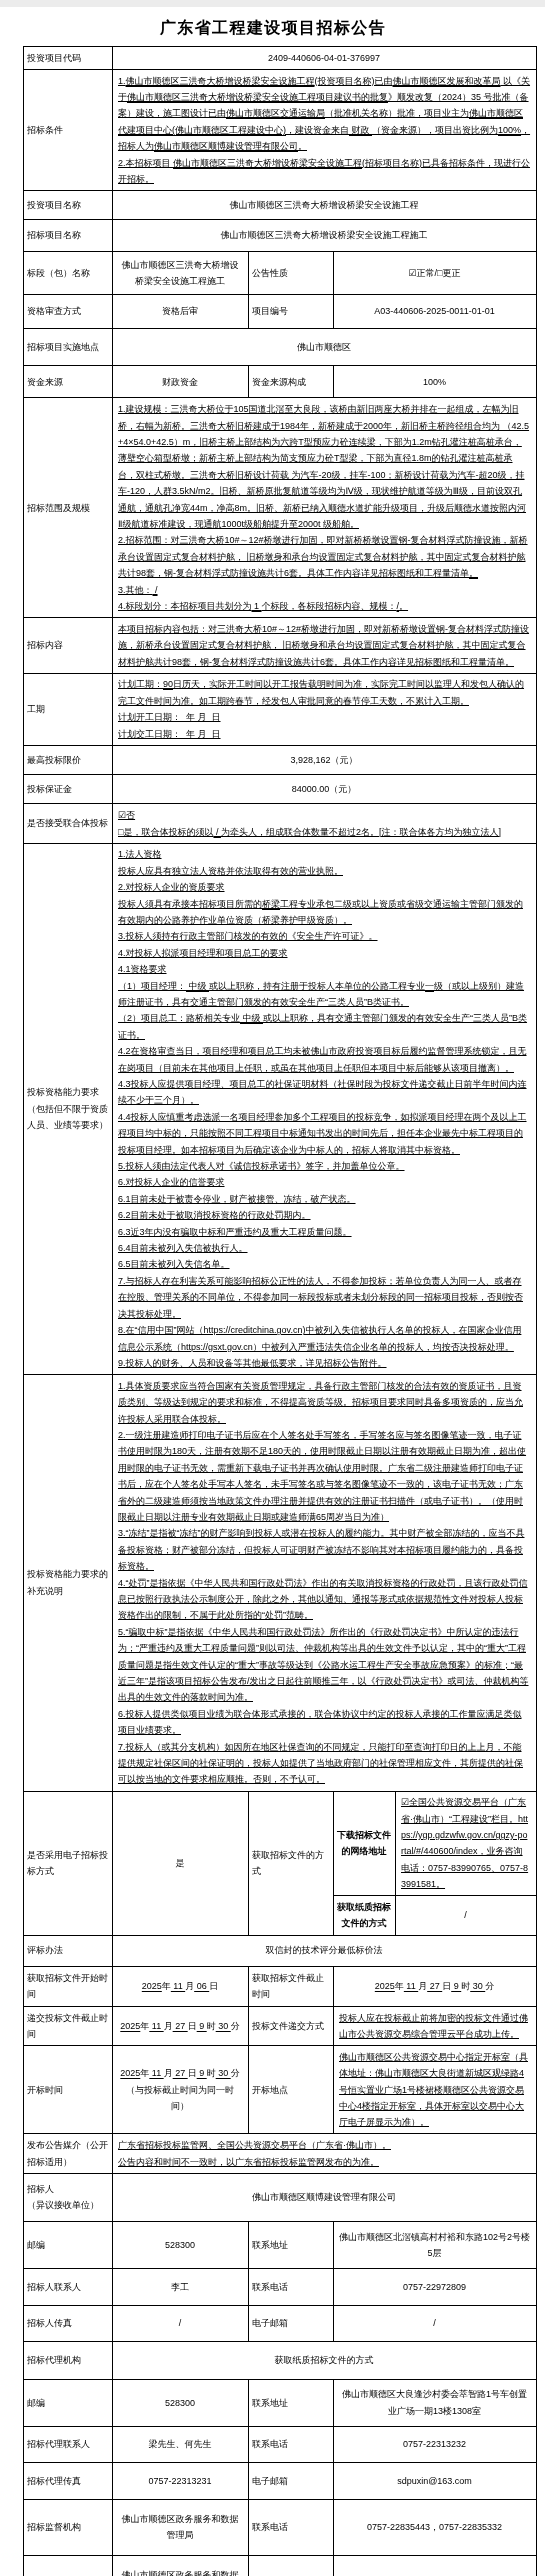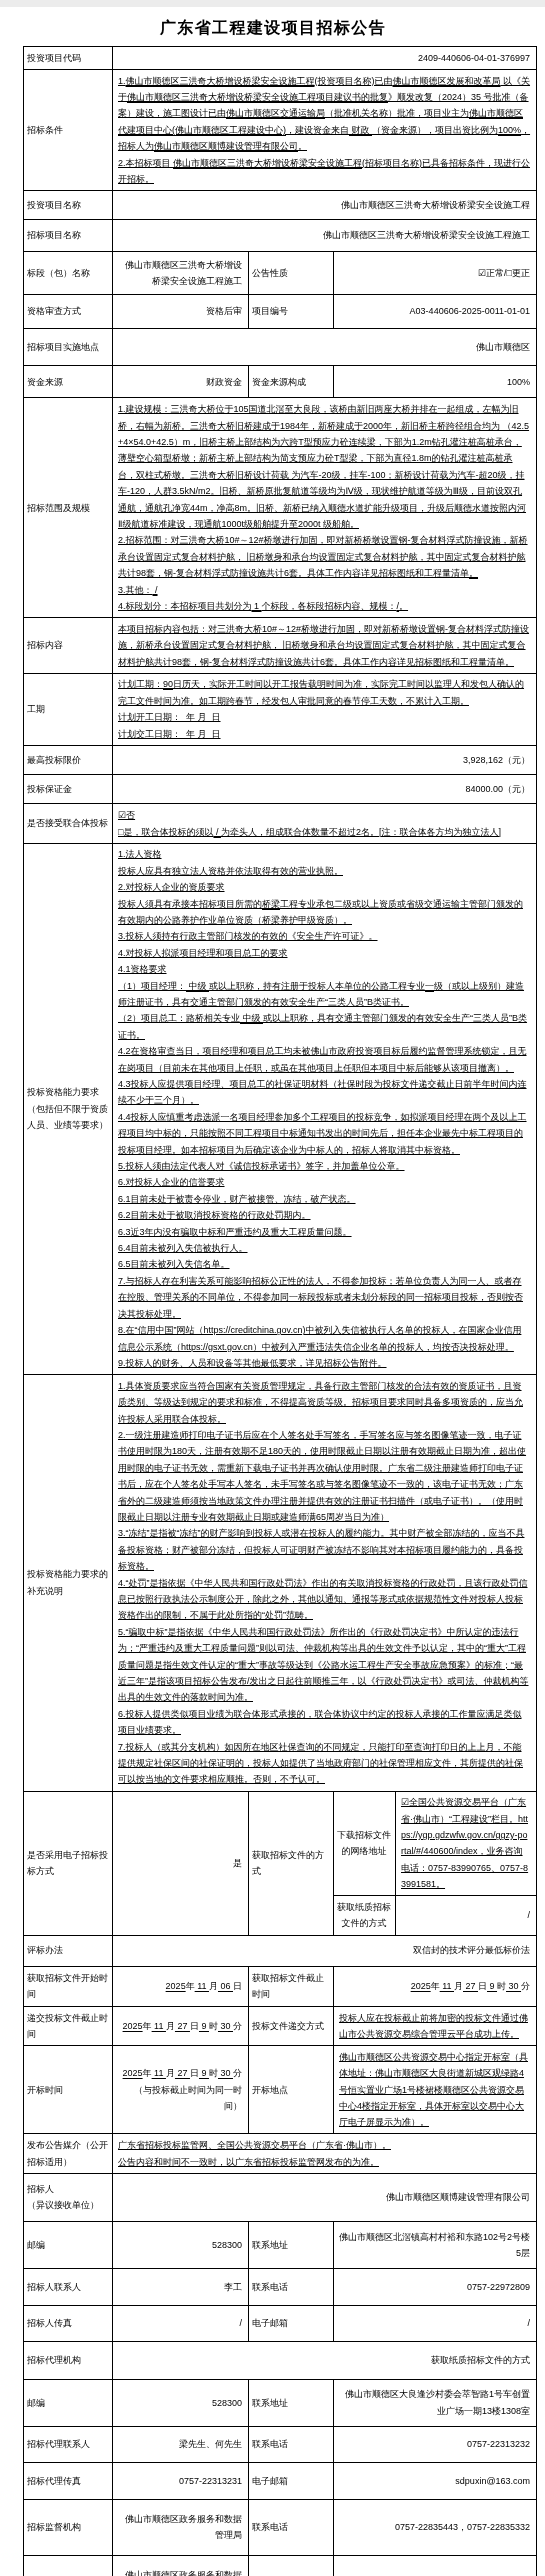--- a/index.html
+++ b/index.html
@@ -3,22 +3,22 @@
 <meta charset="utf-8">
 <style>
   html,body{margin:0;padding:0;background:#ffffff;}
   body{width:546px;min-height:2576px;font-family:"Liberation Sans",sans-serif;color:#000;}
   .top-strip{height:6.8px;background:#ececec;}
   h1{font-size:16px;font-weight:bold;text-align:center;margin:11px 0 6.8px 0;letter-spacing:1.4px;}
   table{border-collapse:collapse;table-layout:fixed;width:513px;margin-left:22.5px;border:1.4px solid #000;}
   td{border-left:0.7px solid #000;border-right:0.7px solid #000;border-top:1.4px solid #000;border-bottom:1.4px solid #000;
      font-size:9px;line-height:16.4px;vertical-align:middle;padding:2.7px 5.5px;word-break:break-all;}
   td.lbl{font-weight:normal;text-align:left;padding:2.7px 3.4px;}
-  td.sublbl{font-weight:normal;text-align:center;padding:2.7px 3.4px;}
-  td.vc{text-align:right;}
+  td.sublbl{font-weight:bold;text-align:center;padding:2.7px 3.4px;}
+  td.vc{text-align:center;}
   td.vl{text-align:left;text-decoration:underline;}
   .para{display:block;}
   u{text-underline-offset:2px;}
   tr.r-code td{height:17px} tr.r-iname td{height:22px} tr.r-tname td{height:26px}
   tr.r-sec td{height:37px}  tr.r-qm td{height:27px}    tr.r-loc td{height:31px}
   tr.r-fund td{height:26px} tr.r-price td{height:23px} tr.r-bond td{height:23px}
   tr.r-eval td{height:24.6px} tr.r-gettime td{height:34px} tr.r-tenderer td{height:42px}
   tr.r-zip td{height:41px}  tr.r-c td{height:30px}     tr.r-f td{height:30px}
   tr.r-agency td{height:31px} tr.r-supv td{height:50px}
 </style>

